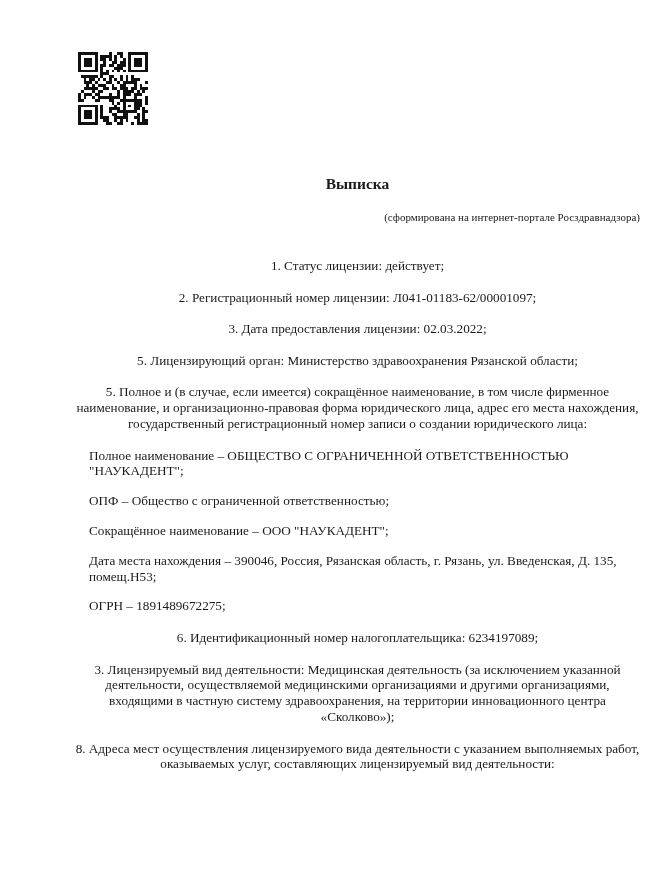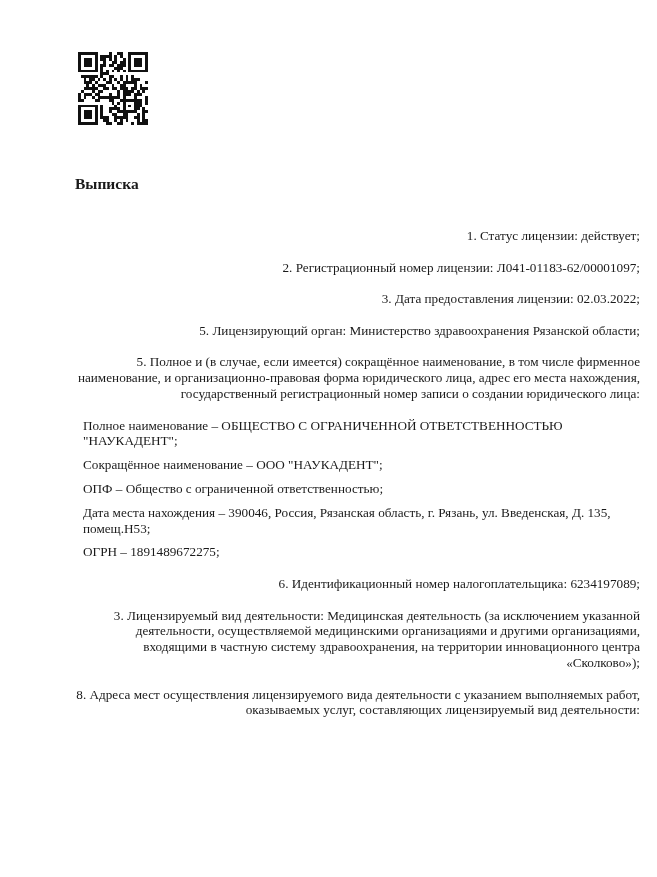--- a/index.html
+++ b/index.html
@@ -29,80 +29,82 @@
     height: 100%;
   }
   .content {
     position: absolute;
     left: 75px;
     top: 0;
     width: 565px;
   }
   .title {
     margin-top: 173px;
+    text-align: center;
     font-weight: bold;
     font-size: 15.5px;
     line-height: 21px;
   }
   .subtitle {
     margin-top: 17px;
     text-align: right;
     font-size: 11px;
     line-height: 13px;
   }
   .para {
     font-size: 13.2px;
     line-height: 15.8px;
     margin: 15.8px 0 0 0;
-    text-align: right;
+    text-align: center;
   }
   .para.first {
     margin-top: 34px;
   }
   .company-block {
     margin-top: 15.8px;
   }
   .company-block .line {
     font-size: 13.2px;
     line-height: 15.8px;
-    margin: 8px;
+    margin: 14px;
   }
 </style>
 </head>
 <body>
 
 <div class="page">
 
   <div class="qr">
     <svg viewBox="0 0 25 25" preserveAspectRatio="none" shape-rendering="crispEdges">
       <path id="qr-path" fill="#111111" d="M0 0h1v1h-1zM1 0h1v1h-1zM2 0h1v1h-1zM3 0h1v1h-1zM4 0h1v1h-1zM5 0h1v1h-1zM6 0h1v1h-1zM11 0h1v1h-1zM14 0h1v1h-1zM15 0h1v1h-1zM18 0h1v1h-1zM19 0h1v1h-1zM20 0h1v1h-1zM21 0h1v1h-1zM22 0h1v1h-1zM23 0h1v1h-1zM24 0h1v1h-1zM0 1h1v1h-1zM6 1h1v1h-1zM8 1h1v1h-1zM9 1h1v1h-1zM10 1h1v1h-1zM11 1h1v1h-1zM13 1h1v1h-1zM15 1h1v1h-1zM18 1h1v1h-1zM24 1h1v1h-1zM0 2h1v1h-1zM2 2h1v1h-1zM3 2h1v1h-1zM4 2h1v1h-1zM6 2h1v1h-1zM8 2h1v1h-1zM9 2h1v1h-1zM11 2h1v1h-1zM13 2h1v1h-1zM16 2h1v1h-1zM18 2h1v1h-1zM20 2h1v1h-1zM21 2h1v1h-1zM22 2h1v1h-1zM24 2h1v1h-1zM0 3h1v1h-1zM2 3h1v1h-1zM3 3h1v1h-1zM4 3h1v1h-1zM6 3h1v1h-1zM9 3h1v1h-1zM12 3h1v1h-1zM13 3h1v1h-1zM15 3h1v1h-1zM16 3h1v1h-1zM18 3h1v1h-1zM20 3h1v1h-1zM21 3h1v1h-1zM22 3h1v1h-1zM24 3h1v1h-1zM0 4h1v1h-1zM2 4h1v1h-1zM3 4h1v1h-1zM4 4h1v1h-1zM6 4h1v1h-1zM8 4h1v1h-1zM9 4h1v1h-1zM11 4h1v1h-1zM12 4h1v1h-1zM14 4h1v1h-1zM15 4h1v1h-1zM16 4h1v1h-1zM18 4h1v1h-1zM20 4h1v1h-1zM21 4h1v1h-1zM22 4h1v1h-1zM24 4h1v1h-1zM0 5h1v1h-1zM6 5h1v1h-1zM8 5h1v1h-1zM13 5h1v1h-1zM14 5h1v1h-1zM15 5h1v1h-1zM18 5h1v1h-1zM24 5h1v1h-1zM0 6h1v1h-1zM1 6h1v1h-1zM2 6h1v1h-1zM3 6h1v1h-1zM4 6h1v1h-1zM5 6h1v1h-1zM6 6h1v1h-1zM8 6h1v1h-1zM10 6h1v1h-1zM12 6h1v1h-1zM14 6h1v1h-1zM16 6h1v1h-1zM18 6h1v1h-1zM19 6h1v1h-1zM20 6h1v1h-1zM21 6h1v1h-1zM22 6h1v1h-1zM23 6h1v1h-1zM24 6h1v1h-1zM8 7h1v1h-1zM9 7h1v1h-1zM10 7h1v1h-1zM1 8h1v1h-1zM2 8h1v1h-1zM3 8h1v1h-1zM4 8h1v1h-1zM5 8h1v1h-1zM6 8h1v1h-1zM8 8h1v1h-1zM11 8h1v1h-1zM12 8h1v1h-1zM15 8h1v1h-1zM17 8h1v1h-1zM19 8h1v1h-1zM2 9h1v1h-1zM4 9h1v1h-1zM5 9h1v1h-1zM7 9h1v1h-1zM9 9h1v1h-1zM11 9h1v1h-1zM13 9h1v1h-1zM15 9h1v1h-1zM17 9h1v1h-1zM19 9h1v1h-1zM20 9h1v1h-1zM21 9h1v1h-1zM2 10h1v1h-1zM3 10h1v1h-1zM4 10h1v1h-1zM6 10h1v1h-1zM10 10h1v1h-1zM11 10h1v1h-1zM14 10h1v1h-1zM16 10h1v1h-1zM17 10h1v1h-1zM18 10h1v1h-1zM19 10h1v1h-1zM20 10h1v1h-1zM24 10h1v1h-1zM3 11h1v1h-1zM5 11h1v1h-1zM7 11h1v1h-1zM8 11h1v1h-1zM9 11h1v1h-1zM12 11h1v1h-1zM15 11h1v1h-1zM16 11h1v1h-1zM20 11h1v1h-1zM22 11h1v1h-1zM2 12h1v1h-1zM3 12h1v1h-1zM4 12h1v1h-1zM5 12h1v1h-1zM6 12h1v1h-1zM9 12h1v1h-1zM10 12h1v1h-1zM12 12h1v1h-1zM13 12h1v1h-1zM15 12h1v1h-1zM16 12h1v1h-1zM17 12h1v1h-1zM19 12h1v1h-1zM20 12h1v1h-1zM22 12h1v1h-1zM23 12h1v1h-1zM24 12h1v1h-1zM1 13h1v1h-1zM5 13h1v1h-1zM7 13h1v1h-1zM8 13h1v1h-1zM14 13h1v1h-1zM16 13h1v1h-1zM17 13h1v1h-1zM18 13h1v1h-1zM19 13h1v1h-1zM21 13h1v1h-1zM23 13h1v1h-1zM0 14h1v1h-1zM2 14h1v1h-1zM3 14h1v1h-1zM4 14h1v1h-1zM6 14h1v1h-1zM7 14h1v1h-1zM11 14h1v1h-1zM14 14h1v1h-1zM16 14h1v1h-1zM17 14h1v1h-1zM18 14h1v1h-1zM20 14h1v1h-1zM21 14h1v1h-1zM22 14h1v1h-1zM0 15h1v1h-1zM2 15h1v1h-1zM5 15h1v1h-1zM7 15h1v1h-1zM8 15h1v1h-1zM9 15h1v1h-1zM10 15h1v1h-1zM11 15h1v1h-1zM12 15h1v1h-1zM13 15h1v1h-1zM14 15h1v1h-1zM16 15h1v1h-1zM20 15h1v1h-1zM24 15h1v1h-1zM0 16h1v1h-1zM1 16h1v1h-1zM6 16h1v1h-1zM7 16h1v1h-1zM11 16h1v1h-1zM12 16h1v1h-1zM15 16h1v1h-1zM16 16h1v1h-1zM17 16h1v1h-1zM18 16h1v1h-1zM19 16h1v1h-1zM20 16h1v1h-1zM21 16h1v1h-1zM22 16h1v1h-1zM24 16h1v1h-1zM12 17h1v1h-1zM14 17h1v1h-1zM16 17h1v1h-1zM20 17h1v1h-1zM21 17h1v1h-1zM22 17h1v1h-1zM24 17h1v1h-1zM0 18h1v1h-1zM1 18h1v1h-1zM2 18h1v1h-1zM3 18h1v1h-1zM4 18h1v1h-1zM5 18h1v1h-1zM6 18h1v1h-1zM8 18h1v1h-1zM13 18h1v1h-1zM16 18h1v1h-1zM18 18h1v1h-1zM20 18h1v1h-1zM21 18h1v1h-1zM22 18h1v1h-1zM0 19h1v1h-1zM6 19h1v1h-1zM8 19h1v1h-1zM11 19h1v1h-1zM12 19h1v1h-1zM13 19h1v1h-1zM14 19h1v1h-1zM16 19h1v1h-1zM20 19h1v1h-1zM21 19h1v1h-1zM23 19h1v1h-1zM0 20h1v1h-1zM2 20h1v1h-1zM3 20h1v1h-1zM4 20h1v1h-1zM6 20h1v1h-1zM8 20h1v1h-1zM11 20h1v1h-1zM14 20h1v1h-1zM15 20h1v1h-1zM16 20h1v1h-1zM17 20h1v1h-1zM18 20h1v1h-1zM19 20h1v1h-1zM20 20h1v1h-1zM23 20h1v1h-1zM24 20h1v1h-1zM0 21h1v1h-1zM2 21h1v1h-1zM3 21h1v1h-1zM4 21h1v1h-1zM6 21h1v1h-1zM8 21h1v1h-1zM12 21h1v1h-1zM13 21h1v1h-1zM16 21h1v1h-1zM17 21h1v1h-1zM21 21h1v1h-1zM23 21h1v1h-1zM0 22h1v1h-1zM2 22h1v1h-1zM3 22h1v1h-1zM4 22h1v1h-1zM6 22h1v1h-1zM8 22h1v1h-1zM9 22h1v1h-1zM10 22h1v1h-1zM13 22h1v1h-1zM14 22h1v1h-1zM15 22h1v1h-1zM16 22h1v1h-1zM17 22h1v1h-1zM20 22h1v1h-1zM21 22h1v1h-1zM23 22h1v1h-1zM0 23h1v1h-1zM6 23h1v1h-1zM9 23h1v1h-1zM10 23h1v1h-1zM13 23h1v1h-1zM15 23h1v1h-1zM17 23h1v1h-1zM21 23h1v1h-1zM23 23h1v1h-1zM24 23h1v1h-1zM0 24h1v1h-1zM1 24h1v1h-1zM2 24h1v1h-1zM3 24h1v1h-1zM4 24h1v1h-1zM5 24h1v1h-1zM6 24h1v1h-1zM10 24h1v1h-1zM11 24h1v1h-1zM14 24h1v1h-1zM15 24h1v1h-1zM19 24h1v1h-1zM21 24h1v1h-1zM22 24h1v1h-1zM23 24h1v1h-1zM24 24h1v1h-1z"></path>
     </svg>
   </div>
 
   <div class="content">
 
     <div class="title">
       <div>Выписка</div>
     </div>
 
+    <div class="subtitle">(сформирована на интернет-портале Росздравнадзора)</div>
 
     <p class="para first">1. Статус лицензии: действует;</p>
 
     <p class="para">2. Регистрационный номер лицензии: Л041-01183-62/00001097;</p>
 
     <p class="para">3. Дата предоставления лицензии: 02.03.2022;</p>
 
     <p class="para">5. Лицензирующий орган: Министерство здравоохранения Рязанской области;</p>
 
     <p class="para">5. Полное и (в случае, если имеется) сокращённое наименование, в том числе фирменное наименование, и организационно-правовая форма юридического лица, адрес его места нахождения, государственный регистрационный номер записи о создании юридического лица:</p>
 
     <div class="company-block">
       <p class="line">Полное наименование – ОБЩЕСТВО С ОГРАНИЧЕННОЙ ОТВЕТСТВЕННОСТЬЮ "НАУКАДЕНТ";</p>
+      <p class="line">ОПФ – Общество с ограниченной ответственностью;</p>
       <p class="line">Сокращённое наименование – ООО "НАУКАДЕНТ";</p>
-      <p class="line">ОПФ – Общество с ограниченной ответственностью;</p>
       <p class="line">Дата места нахождения – 390046, Россия, Рязанская область, г. Рязань, ул. Введенская, Д. 135, помещ.Н53;</p>
       <p class="line">ОГРН – 1891489672275;</p>
     </div>
 
     <p class="para">6. Идентификационный номер налогоплательщика: 6234197089;</p>
 
     <p class="para">3. Лицензируемый вид деятельности: Медицинская деятельность (за исключением указанной деятельности, осуществляемой медицинскими организациями и другими организациями, входящими в частную систему здравоохранения, на территории инновационного центра «Сколково»);</p>
 
     <p class="para">8. Адреса мест осуществления лицензируемого вида деятельности с указанием выполняемых работ, оказываемых услуг, составляющих лицензируемый вид деятельности:</p>
 

